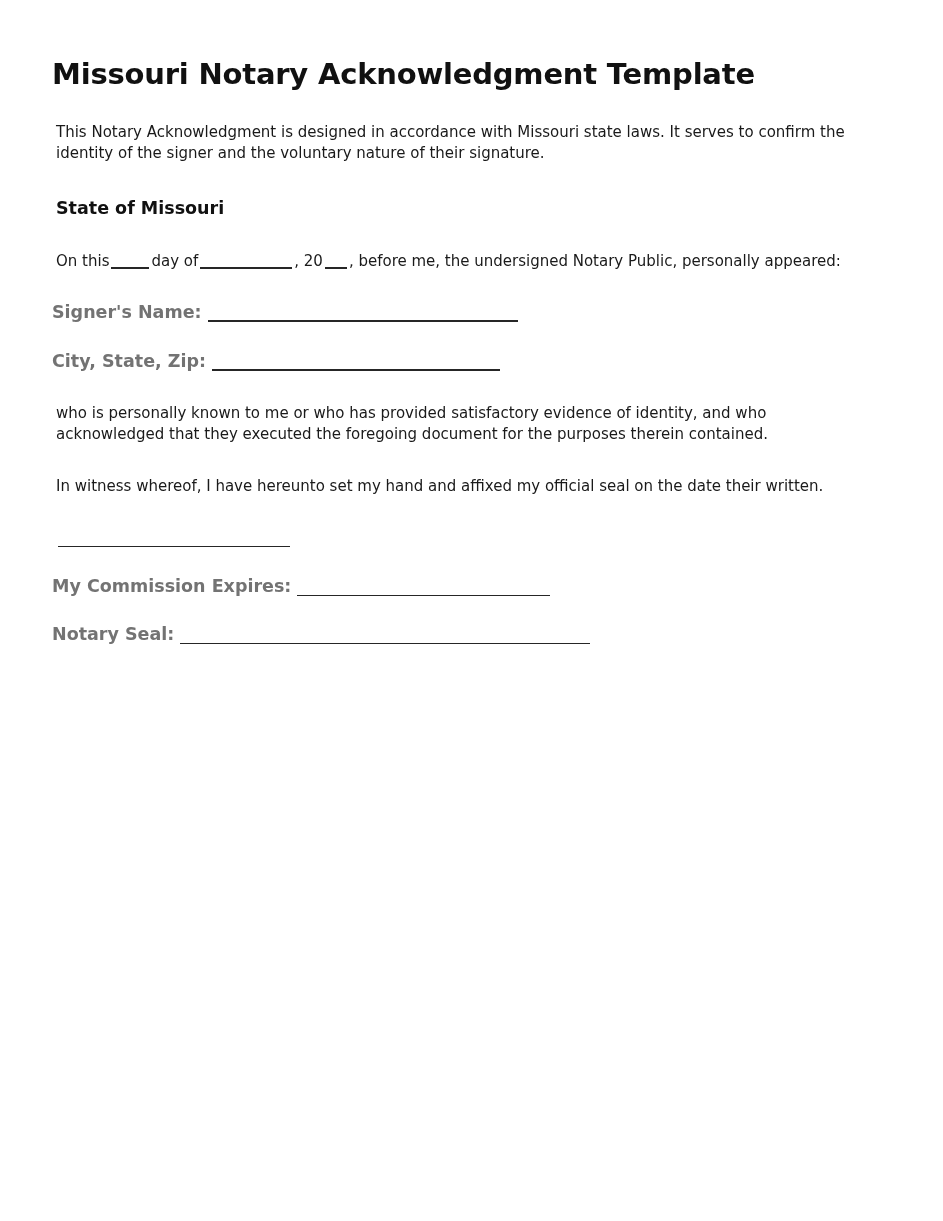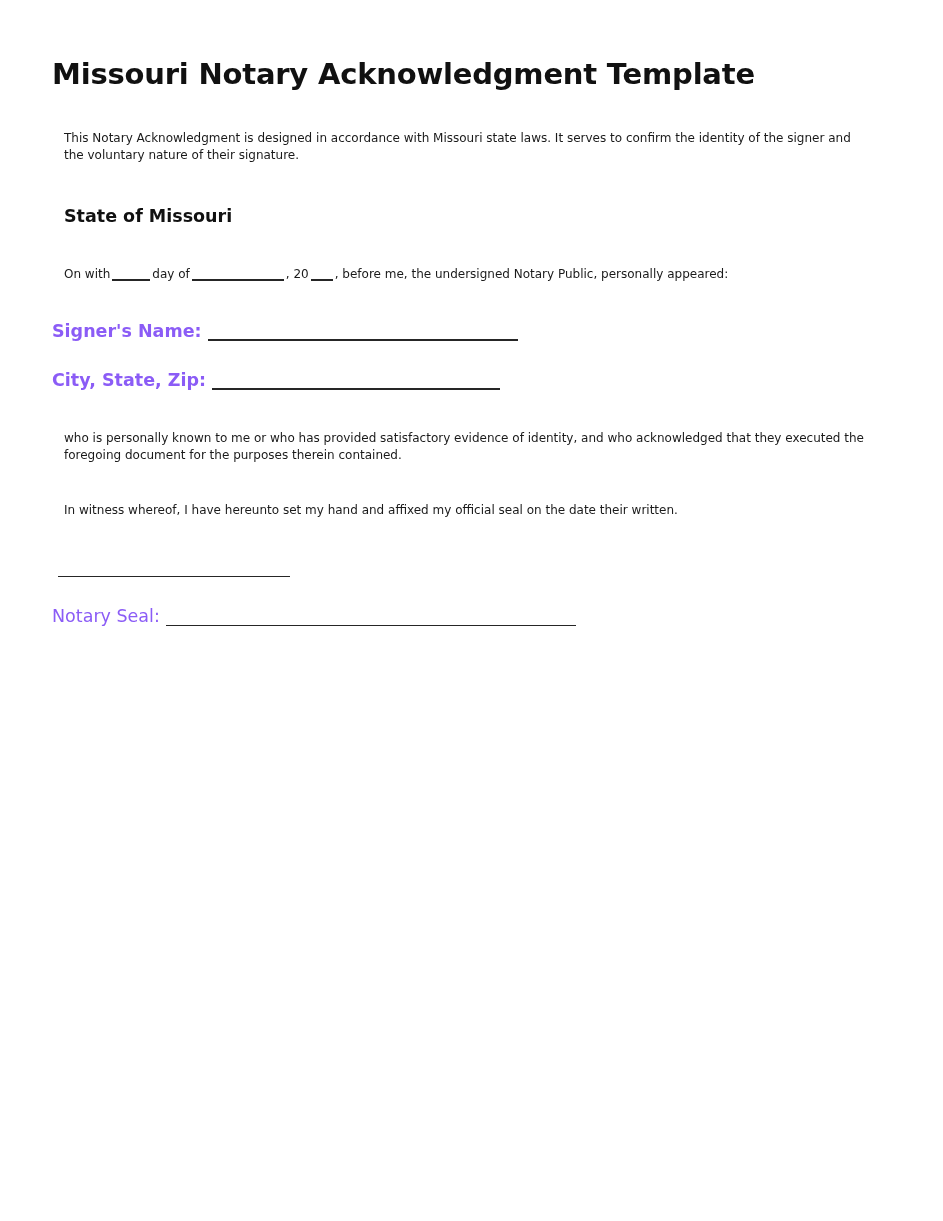--- a/index.html
+++ b/index.html
@@ -34,53 +34,53 @@
     font-size: 29px;
     font-weight: bold;
     letter-spacing: -0.2px;
     margin: 0;
     padding-top: 57px;
     line-height: 1.2;
     color: #111111;
   }
 
   .para {
-    font-size: 12px;
+    font-size: 15px;
     line-height: 1.42;
-    margin: 12px;
+    margin: 4px;
     padding-top: 26px;
     color: #1a1a1a;
   }
 
   .section-heading {
     font-size: 17.5px;
     font-weight: bold;
-    margin: 12px;
+    margin: 4px;
     padding-top: 28px;
     line-height: 1.4;
     color: #111111;
   }
 
   
   .field-row {
     font-size: 17.5px;
     line-height: 1.4;
     margin: 0;
     padding-top: 24px;
     white-space: nowrap;
     position: relative;
   }
 
   .field-row .field-label {
     font-weight: bold;
-    color: #8b5cf6;
+    color: #737373;
   }
 
   .field-row.plain .field-label {
-    font-weight: normal;
+    font-weight: bold;
   }
 
   .blank-rule {
     display: inline-block;
     border-bottom: 2px solid #262626;
     vertical-align: -4px;
     margin-left: 6px;
   }
 
   .blank-rule.thin {
@@ -113,41 +113,44 @@
 <div class="page">
   <div class="content">
 
     <h1 class="doc-title">Missouri Notary Acknowledgment Template</h1>
 
     <p class="para">This Notary Acknowledgment is designed in accordance with Missouri state laws. It serves to confirm the identity of the signer and the voluntary nature of their signature.</p>
 
     <p class="section-heading">State of Missouri</p>
 
     <p class="para">
-      <span>On with</span><span class="inline-blank" style="width:38px"></span><span>day of</span><span class="inline-blank" style="width:92px"></span><span>, 20</span><span class="inline-blank" style="width:22px"></span><span>, before me, the undersigned Notary Public, personally appeared:</span>
+      <span>On this</span><span class="inline-blank" style="width:38px"></span><span>day of</span><span class="inline-blank" style="width:92px"></span><span>, 20</span><span class="inline-blank" style="width:22px"></span><span>, before me, the undersigned Notary Public, personally appeared:</span>
     </p>
 
     <p class="field-row">
       <span class="field-label">Signer's Name:</span><span class="blank-rule" style="width:310px"></span>
     </p>
 
 
     <p class="field-row">
       <span class="field-label">City, State, Zip:</span><span class="blank-rule" style="width:288px"></span>
     </p>
 
     <p class="para">who is personally known to me or who has provided satisfactory evidence of identity, and who acknowledged that they executed the foregoing document for the purposes therein contained.</p>
 
     <p class="para">In witness whereof, I have hereunto set my hand and affixed my official seal on the date their written.</p>
 
 
     <p class="field-row">
       <span class="blank-rule thin" style="width:232px"></span>
     </p>
 
+    <p class="field-row">
+      <span class="field-label">My Commission Expires:</span><span class="blank-rule thin" style="width:253px"></span>
+    </p>
 
     <p class="field-row plain">
       <span class="field-label">Notary Seal:</span><span class="blank-rule thin" style="width:410px"></span>
     </p>
 
   </div>
 
 </div>
 
 </body></html>

